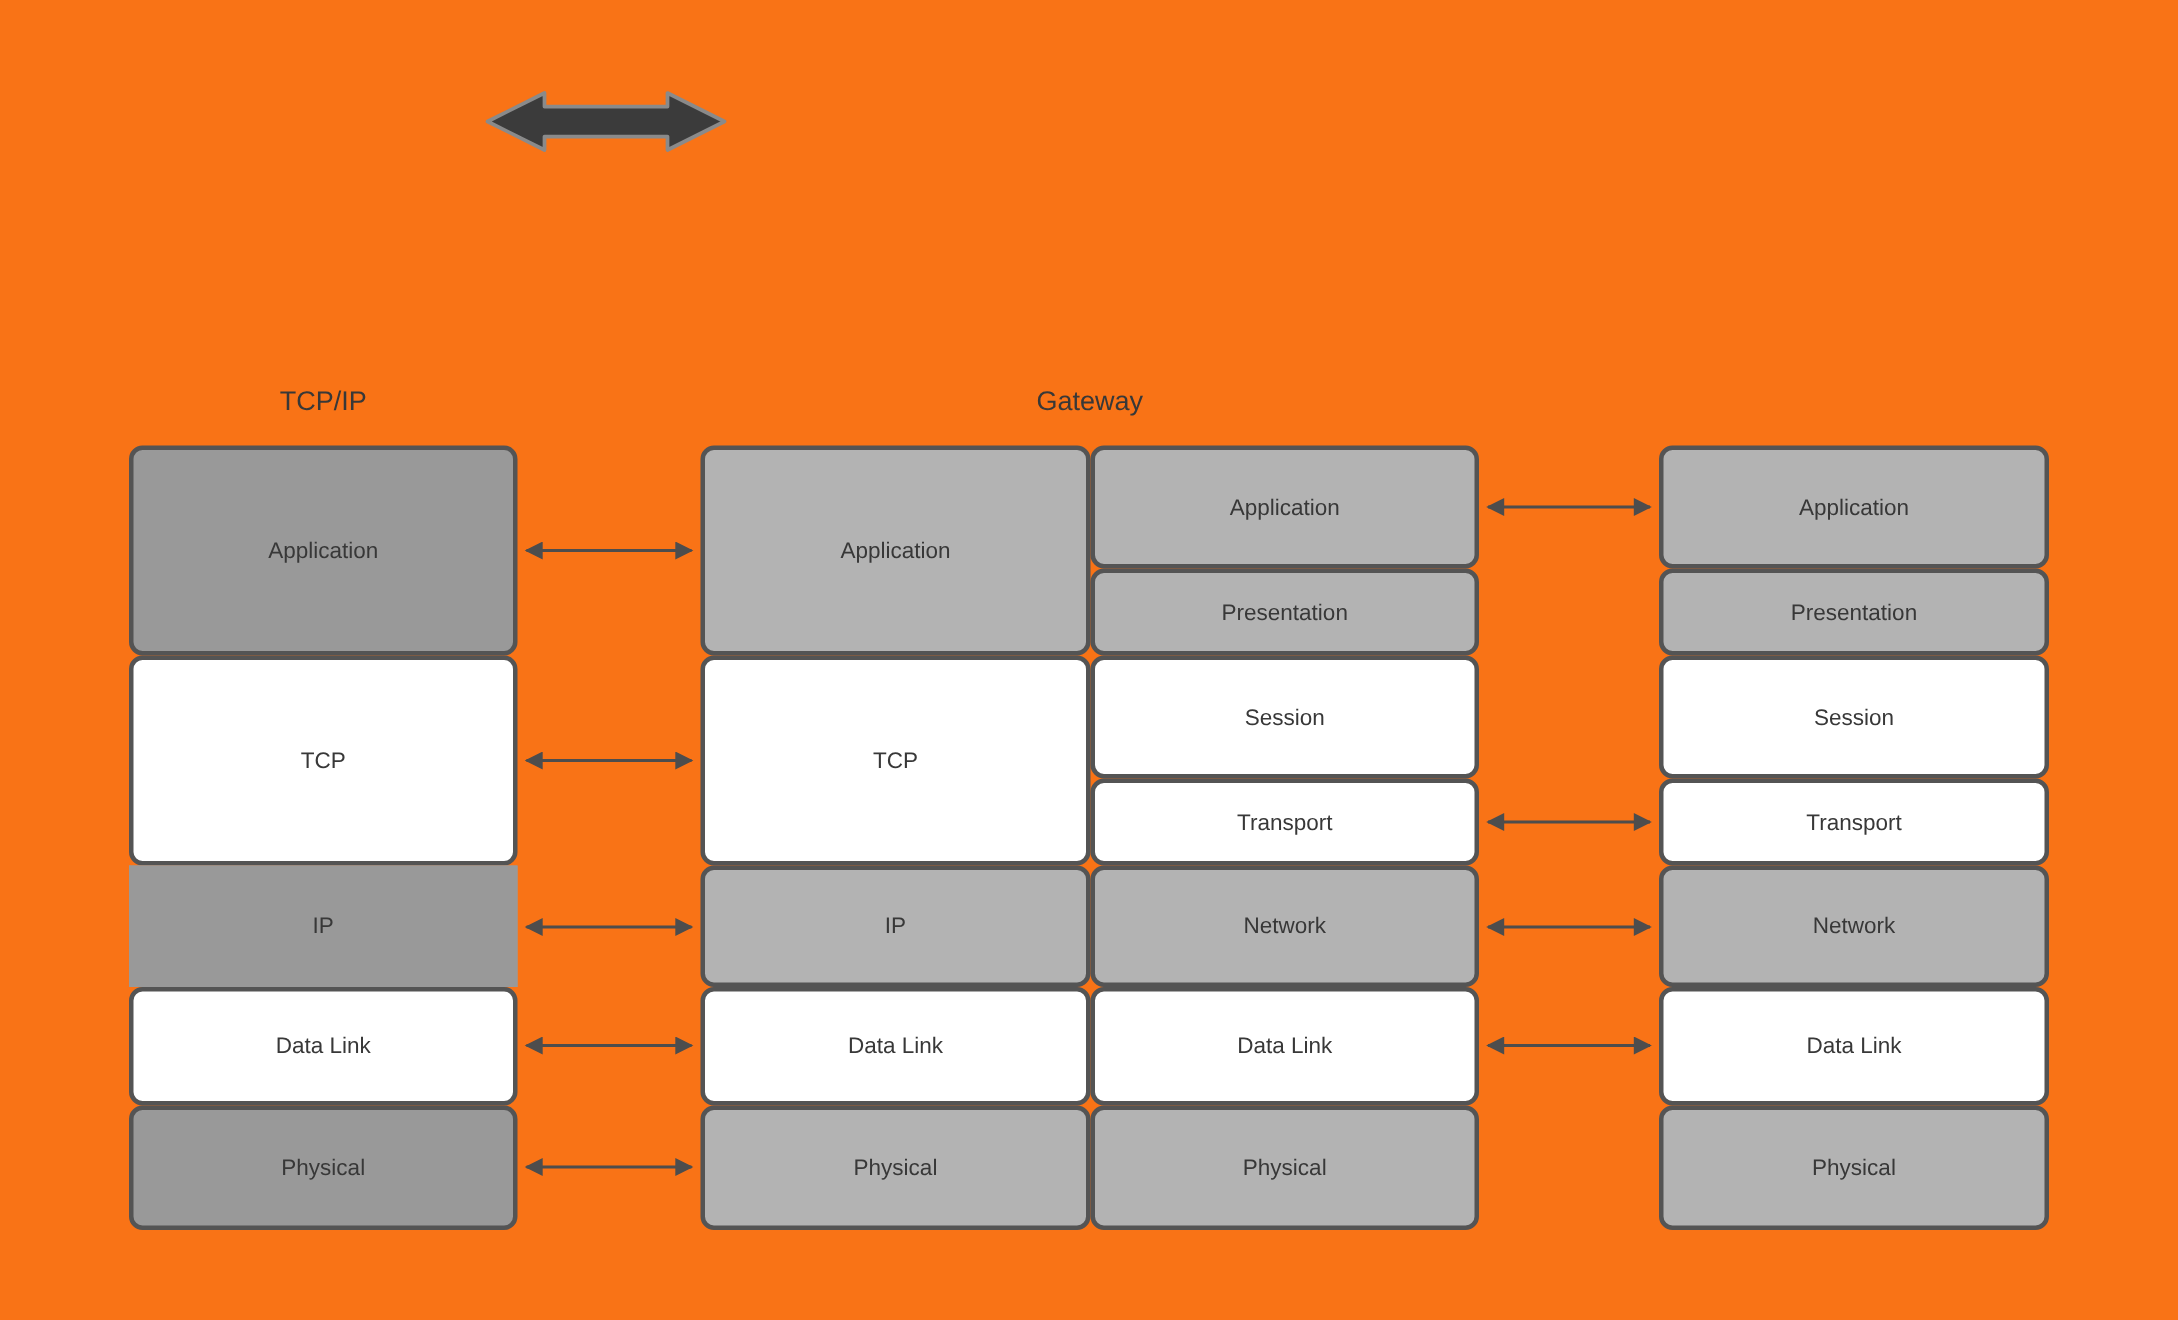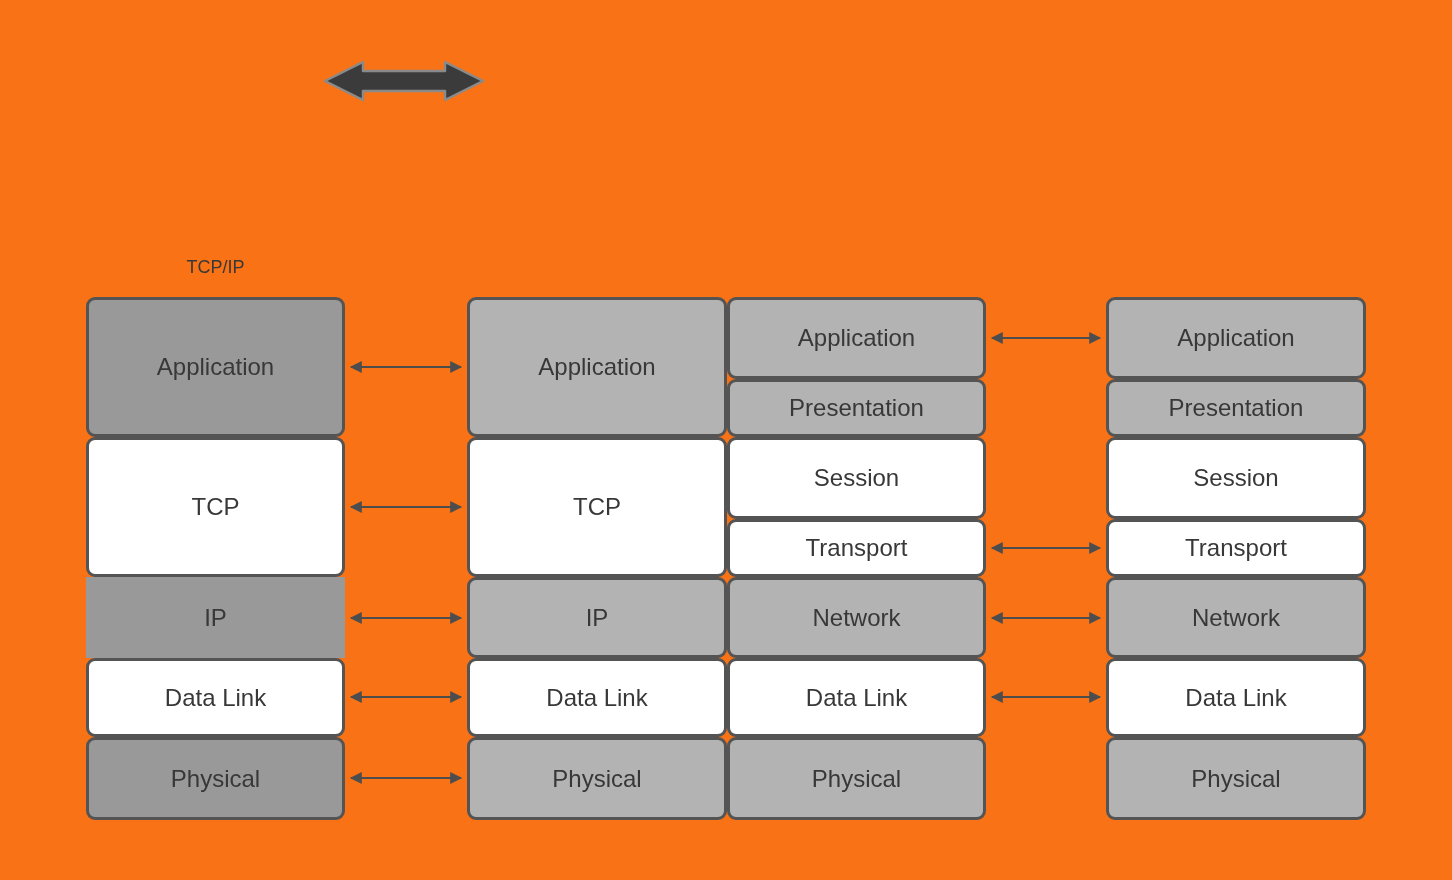--- a/index.html
+++ b/index.html
@@ -24,40 +24,41 @@
   .stack { position: absolute; top: 0; height: 880px; }
   .box {
     position: absolute;
     left: 0;
     width: 100%;
     border: 3px solid #545454;
     border-radius: 9px;
     display: flex;
     align-items: center;
     justify-content: center;
-    font-size: 24px;
+    font-size: 15px;
     color: #383838;
   }
   .fill-dgray  { background: #999999; }
   .fill-lgray  { background: #b3b3b3; }
   .fill-white  { background: #ffffff; }
   .border-flat { border-color: #999999; border-radius: 0; }
   svg.overlay {
     position: absolute;
     left: 0; top: 0;
     width: 1452px; height: 880px;
     pointer-events: none;
   }
 </style>
 </head>
 <body>
 
 <div class="canvas">
 
   <div class="hdr" style="left:86px; width:259px;">TCP/IP</div>
+  <div class="hdr" style="left:467px; width:519px;">Gateway</div>
 
   <div class="stack" style="left:86px; width:259px;">
     <div class="box fill-dgray" style="top:297px; height:140px;">Application</div>
     <div class="box fill-white" style="top:437px; height:140px;">TCP</div>
     <div class="box fill-dgray border-flat" style="top:577px; height:81px;">IP</div>
     <div class="box fill-white" style="top:658px; height:79px;">Data Link</div>
     <div class="box fill-dgray" style="top:737px; height:83px;">Physical</div>
   </div>
 
   <div class="stack" style="left:467px; width:260px;">

